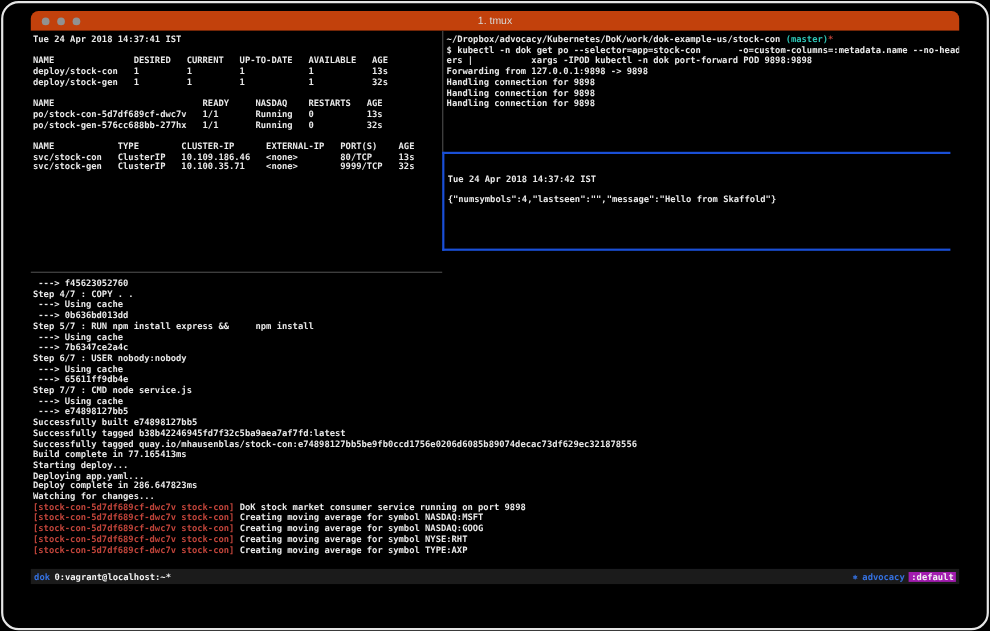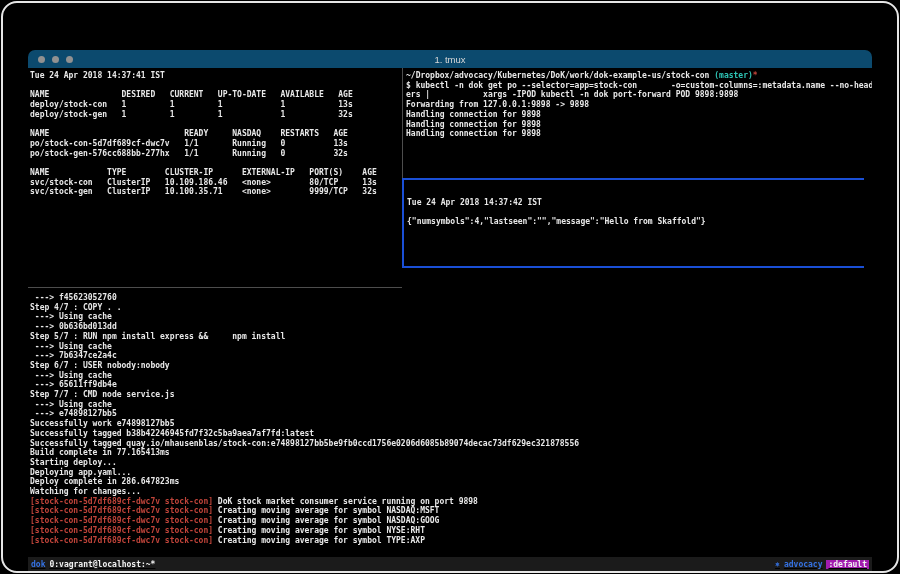--- a/index.html
+++ b/index.html
@@ -3,42 +3,42 @@
 <meta charset="utf-8">
 <style>
   * { margin:0; padding:0; box-sizing:border-box; }
   html,body { width:900px; height:574px; background:#000; overflow:hidden; }
   body { position:relative; font-family:"DejaVu Sans Mono", monospace; }
 
   .outer-frame { position:absolute; inset:1px; border:2px solid #e6e6e6; border-radius:16px; pointer-events:none; z-index:50; }
 
   .window { position:absolute; left:28px; top:10px; width:844px; height:521px; background:#000; }
 
-  .titlebar { height:18px; background:#0c4a6e; border-radius:7px 7px 0 0; position:relative; display:flex; align-items:center;margin-top:40px; }
+  .titlebar { height:18px; background:#c2410c; border-radius:7px 7px 0 0; position:relative; display:flex; align-items:center; }
   .dots { display:flex; gap:7px; margin-left:10px; z-index:2; }
   .dot { width:7px; height:7px; border-radius:50%; background:#919191; }
   .titlebar-title { position:absolute; left:0; right:0; text-align:center; font-family:"Liberation Sans", sans-serif; font-size:9.5px; color:#d8d8d8; }
 
   .content { position:relative; height:489px; background:#000; font-size:8px; font-weight:bold; color:#e9e9e9; }
   .t-line { white-space:pre; line-height:9.7px; min-height:9.7px; }
 
   .pane { position:absolute; overflow:hidden; }
   .pane-top-left  { left:0; top:0; width:374px; height:219px; padding:3px 2px; }
   .v-divider      { position:absolute; left:374px; top:0; width:1px; height:110px; background:#4d4d4d; }
   .pane-top-right { left:376px; top:0; right:0; height:134px; padding:3px 2px; }
   .pane-active    { left:374px; top:110px; width:462px; height:90px; border:2px solid #1a4fd6; border-right:none; padding:18px 3px; }
   .h-divider-left { position:absolute; left:0; top:219px; width:374px; height:1px; background:#4d4d4d; }
   .pane-bottom    { left:0; top:221px; right:0; bottom:0; padding:4px 2px; }
 
   .c-fg   { color:#e9e9e9; }
   .c-red  { color:#c0443a; }
   .c-cyan { color:#2ec5b6; }
 
   .statusbar { height:14px; background:#1b1b1b; display:flex; align-items:center; justify-content:space-between; font-size:8px; font-weight:bold; padding:0 3px; }
-  .status-left, .status-right { display:flex; align-items:flex-end; gap:4px;text-decoration:underline; }
+  .status-left, .status-right { display:flex; align-items:flex-end; gap:4px; }
   .session-name { color:#3572e3; }
   .window-item  { color:#f2f2f2; }
   .kube-icon, .kube-context { color:#3572e3; }
   .kube-namespace { color:#f2f2f2; background:#a21caf; padding:0 2px; }
 </style>
 </head>
 <body>
 
 <div class="outer-frame"></div>
 
@@ -92,21 +92,21 @@
         <div class="t-line"><span class="c-fg"> ---&gt; 0b636bd013dd</span></div>
         <div class="t-line"><span class="c-fg">Step 5/7 : RUN npm install express &amp;&amp;     npm install</span></div>
         <div class="t-line"><span class="c-fg"> ---&gt; Using cache</span></div>
         <div class="t-line"><span class="c-fg"> ---&gt; 7b6347ce2a4c</span></div>
         <div class="t-line"><span class="c-fg">Step 6/7 : USER nobody:nobody</span></div>
         <div class="t-line"><span class="c-fg"> ---&gt; Using cache</span></div>
         <div class="t-line"><span class="c-fg"> ---&gt; 65611ff9db4e</span></div>
         <div class="t-line"><span class="c-fg">Step 7/7 : CMD node service.js</span></div>
         <div class="t-line"><span class="c-fg"> ---&gt; Using cache</span></div>
         <div class="t-line"><span class="c-fg"> ---&gt; e74898127bb5</span></div>
-        <div class="t-line"><span class="c-fg">Successfully work e74898127bb5</span></div>
+        <div class="t-line"><span class="c-fg">Successfully built e74898127bb5</span></div>
         <div class="t-line"><span class="c-fg">Successfully tagged b38b42246945fd7f32c5ba9aea7af7fd:latest</span></div>
         <div class="t-line"><span class="c-fg">Successfully tagged quay.io/mhausenblas/stock-con:e74898127bb5be9fb0ccd1756e0206d6085b89074decac73df629ec321878556</span></div>
         <div class="t-line"><span class="c-fg">Build complete in 77.165413ms</span></div>
         <div class="t-line"><span class="c-fg">Starting deploy...</span></div>
         <div class="t-line"><span class="c-fg">Deploying app.yaml...</span></div>
         <div class="t-line"><span class="c-fg">Deploy complete in 286.647823ms</span></div>
         <div class="t-line"><span class="c-fg">Watching for changes...</span></div>
         <div class="t-line"><span class="c-red">[stock-con-5d7df689cf-dwc7v stock-con]</span><span class="c-fg"> DoK stock market consumer service running on port 9898</span></div>
         <div class="t-line"><span class="c-red">[stock-con-5d7df689cf-dwc7v stock-con]</span><span class="c-fg"> Creating moving average for symbol NASDAQ:MSFT</span></div>
         <div class="t-line"><span class="c-red">[stock-con-5d7df689cf-dwc7v stock-con]</span><span class="c-fg"> Creating moving average for symbol NASDAQ:GOOG</span></div>

